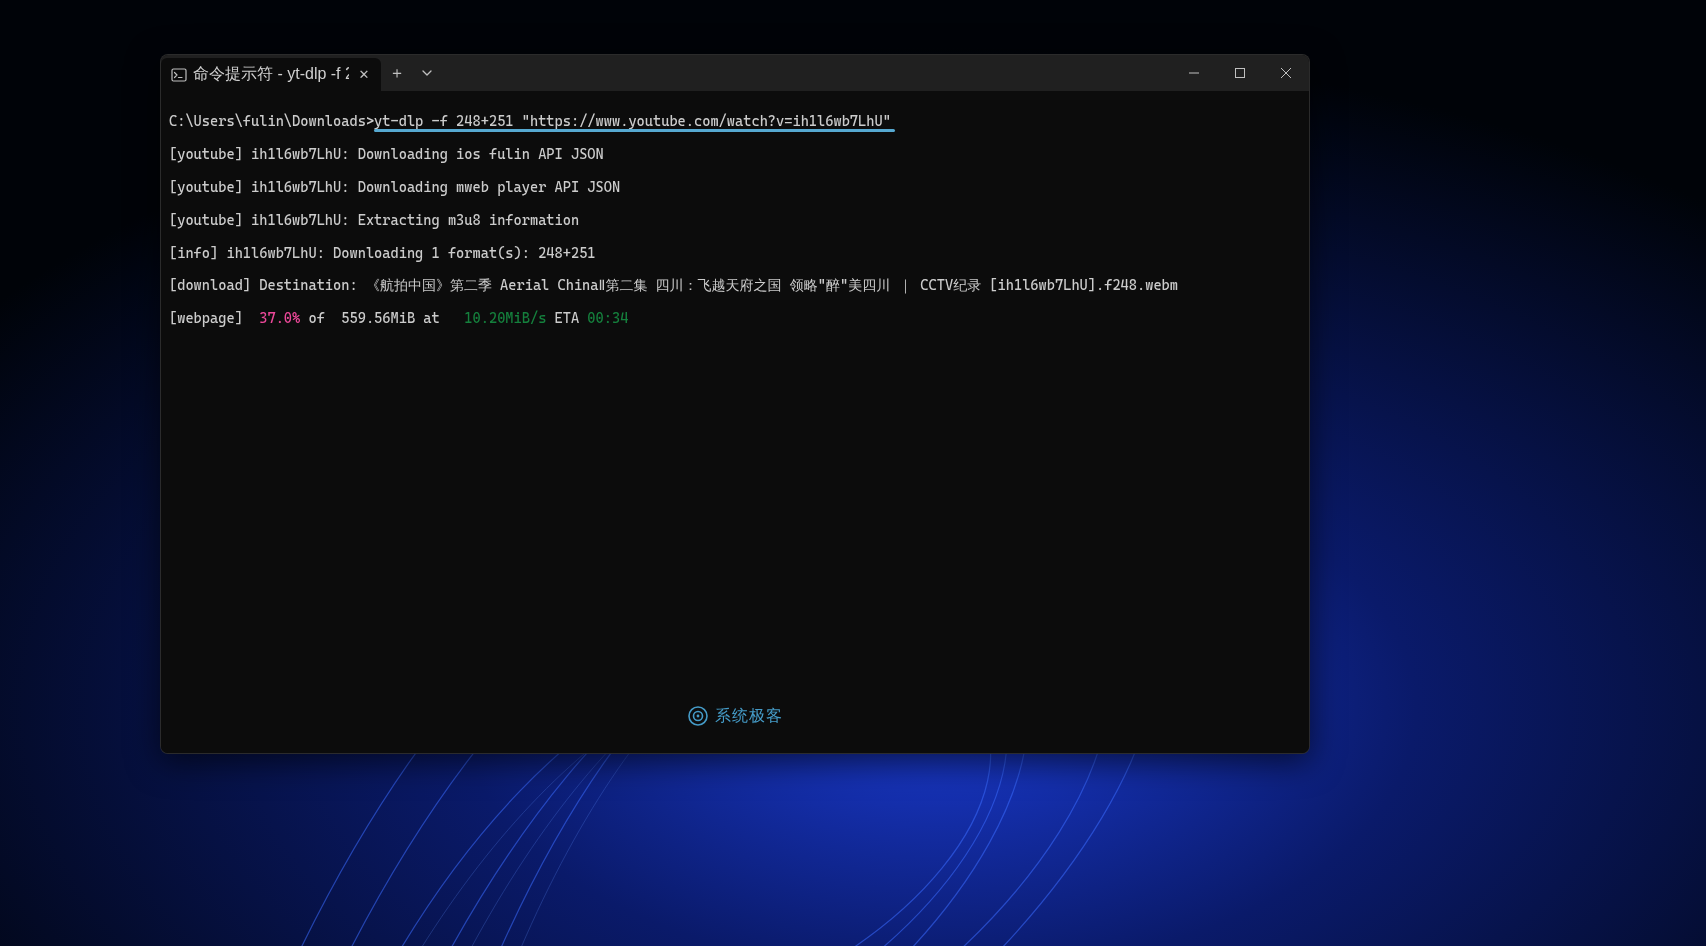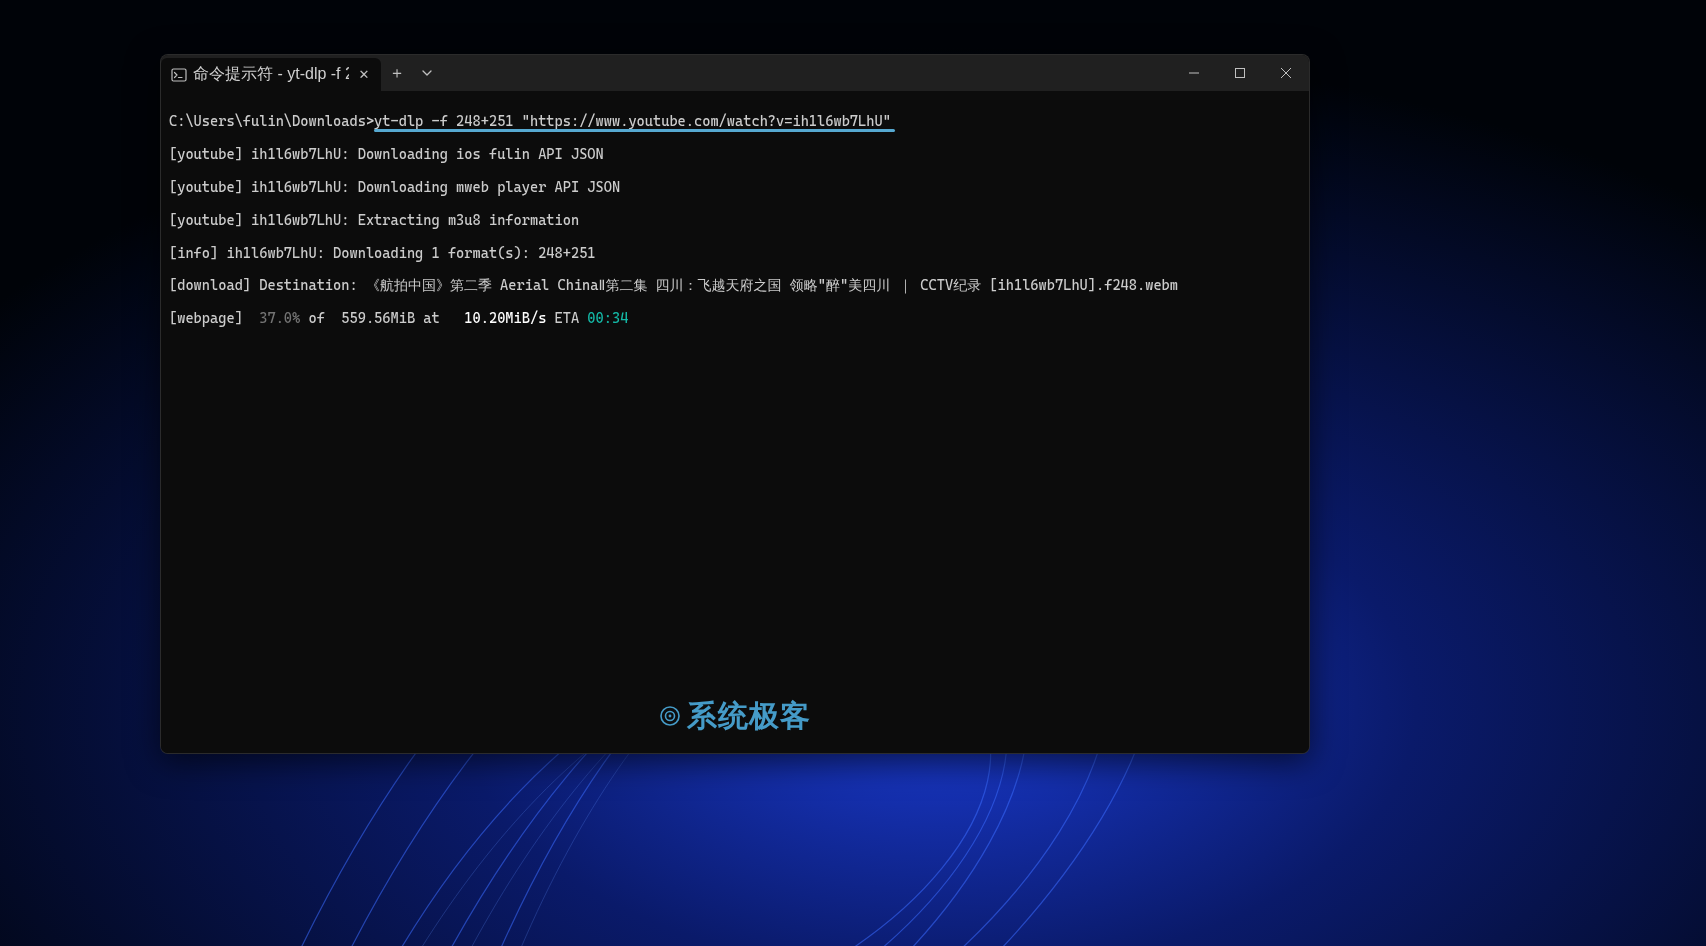--- a/index.html
+++ b/index.html
@@ -139,34 +139,34 @@
     .underline-highlight::after {
       content: "";
       position: absolute;
       left: 0;
       right: -4px;
       bottom: -2px;
       height: 3px;
       background: #56a9d1;
       border-radius: 2px;
     }
-    .c-cyan { color: #737373; }
-    .c-green { color: #ffffff; }
-    .c-yellow { color: #14b8a6; }
+    .c-cyan { color: #ec4899; }
+    .c-green { color: #15803d; }
+    .c-yellow { color: #15803d; }
     .watermark {
       position: absolute;
       left: 50%;
       transform: translateX(-50%);
       bottom: 26px;
       display: flex;
       align-items: center;
       gap: 6px;
       color: #4aa8d8;
-      font-size: 30px;
-      font-weight: 700;
+      font-size: 16px;
+      font-weight: 400;
       letter-spacing: 1px;
       opacity: 0.92;
     }
     .watermark-icon {
       width: 22px;
       height: 22px;
       display: inline-flex;
     }
   </style>
 </head>

